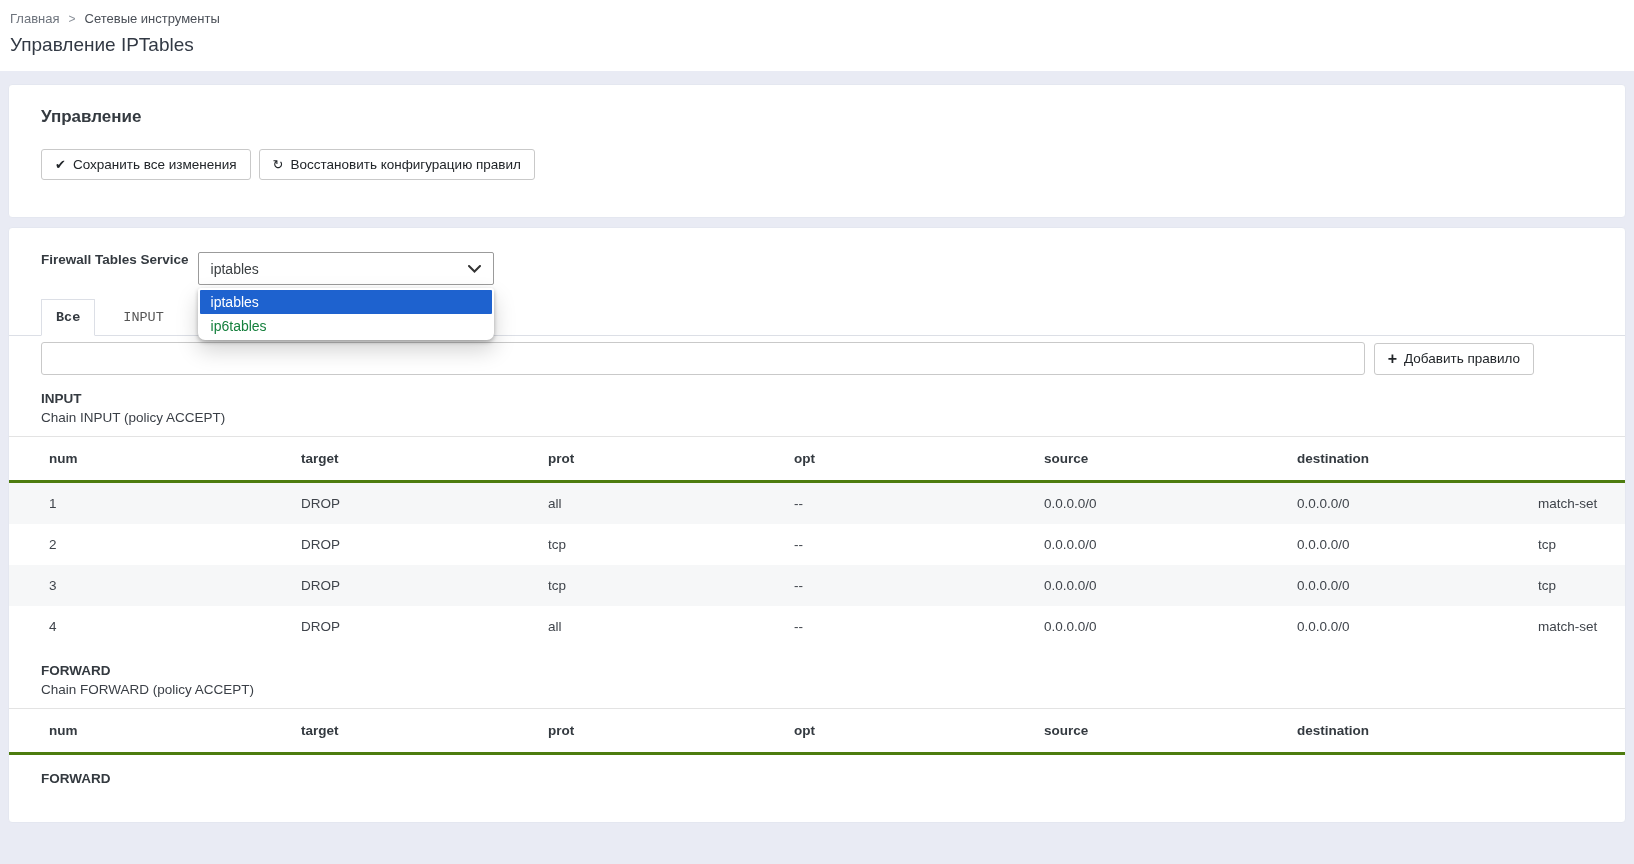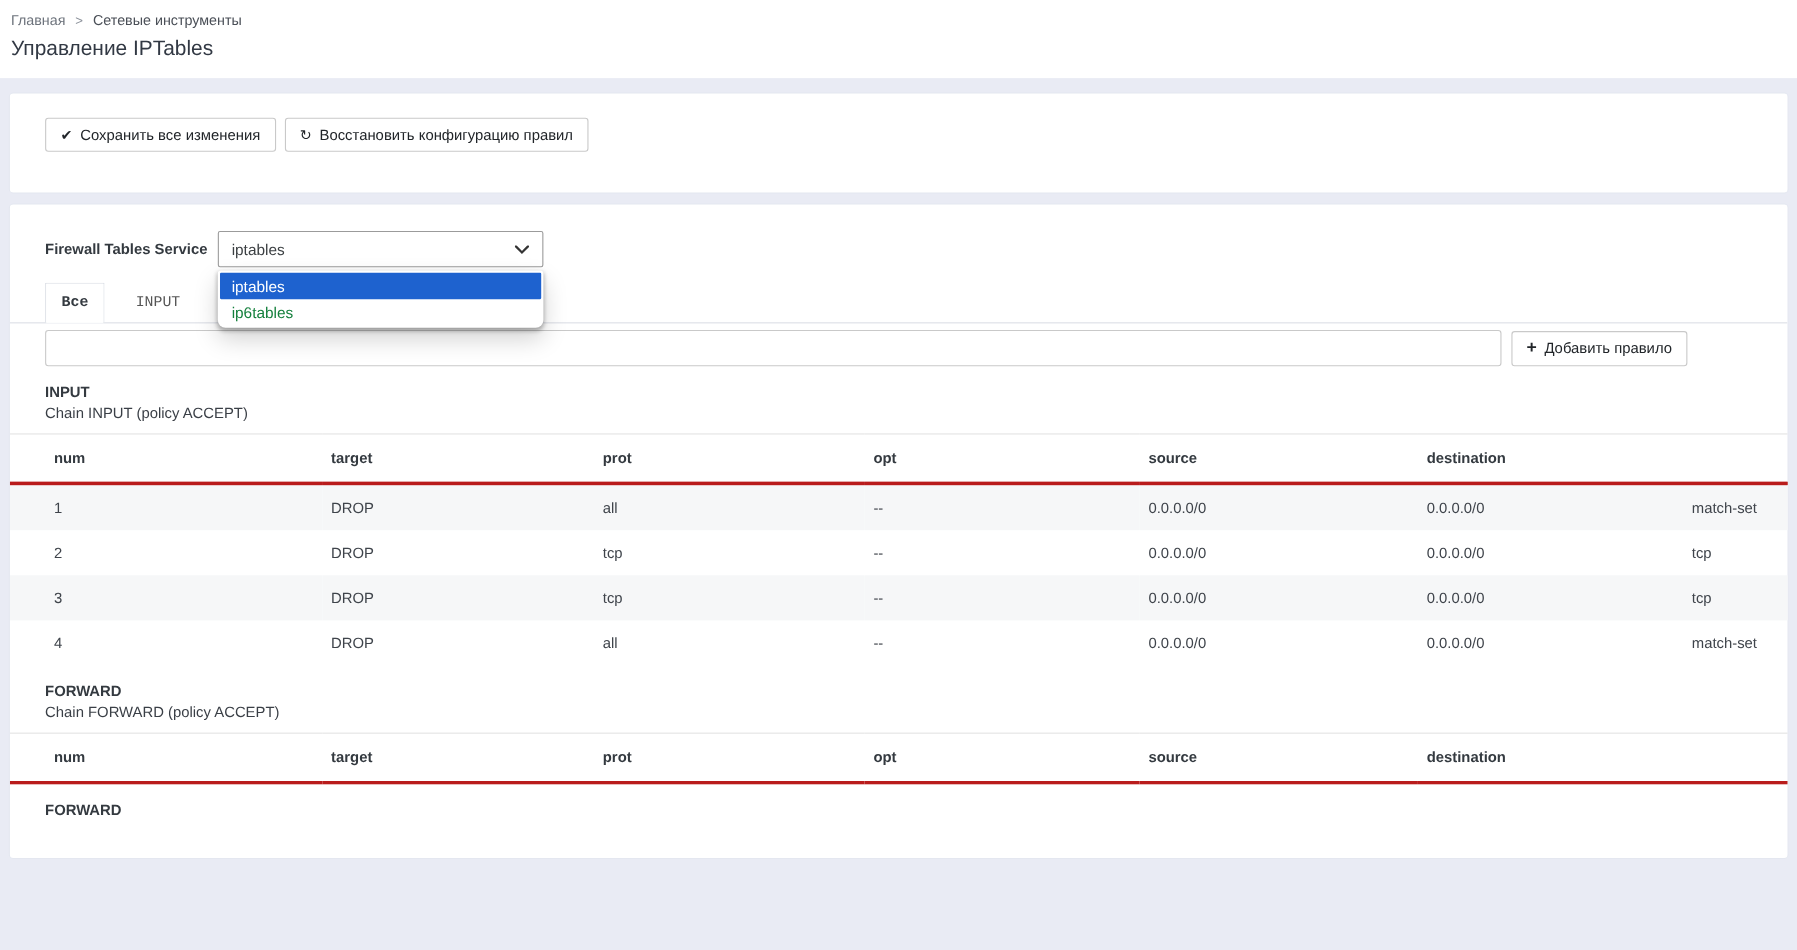--- a/index.html
+++ b/index.html
@@ -28,21 +28,21 @@
     background:#fff;border:1px solid #c9c9c9;border-radius:3px;
     padding:7px 13px;font-size:13.5px;color:#212529;cursor:pointer;
     font-family:"Liberation Sans",sans-serif;white-space:nowrap;
   }
   .btn .ico{font-size:13px;line-height:1}
   .btn-row{display:flex;gap:8px;align-items:center}
   .btn-row.second{margin-top:8px}
   .ctl-label{color:#3a3f46}
 
   
-  .service-row{display:flex;align-items:center;gap:9px}
+  .service-row{display:flex;gap:9px}
   .service-label{font-weight:bold;color:#343a40}
   .select-wrap{position:relative}
   .select-box{
     width:296px;height:33px;box-sizing:border-box;background:#fff;
     border:1px solid #9b9b9b;border-radius:2px;display:flex;align-items:center;
     justify-content:space-between;padding:0 12px;font-size:14px;color:#3c4043;cursor:pointer;
   }
   .dropdown{
     position:absolute;top:calc(100% + 3px);left:0;width:100%;box-sizing:border-box;
     background:#fff;border-radius:3px 3px 7px 7px;padding:2px;z-index:30;
@@ -70,39 +70,40 @@
   .btn-add .ico{font-weight:bold;font-size:16px}
 
   
   .chain{margin-top:16px}
   .chain-name{font-weight:bold;color:#343a40;line-height:1.25}
   .chain-sub{margin-top:2px;color:#3a3f46;line-height:1.25}
   .tblwrap{margin:9px -32px 0 -32px;}
   table.rules{border-collapse:collapse;table-layout:fixed;width:1821px;border-top:1px solid #e3e3e3}
   table.rules th{
     text-align:left;font-size:13.5px;font-weight:bold;color:#343a40;
-    padding:14px 8px;border-bottom:3px solid #b91c1c;
+    padding:14px 8px;border-bottom:3px solid #4d7c0f;
   }
   table.rules td{font-size:13.5px;color:#3f444b;padding:13px 8px;}
   table.rules th:first-child,table.rules td:first-child{padding-left:40px}
   table.rules tbody tr:nth-child(odd){background:#f6f7f8}
 </style>
 </head>
 <body>
 
 <div class="top">
   <div class="breadcrumb">
     <span class="crumb">Главная</span>
     <span class="sep">&gt;</span>
     <span class="crumb current">Сетевые инструменты</span>
   </div>
   <div class="page-title">Управление IPTables</div>
 </div>
 
 <div class="card card-mgmt">
+  <h2 class="section-title">Управление</h2>
   <div class="btn-row">
     <button class="btn">
       <span class="ico">✔</span>
       <span>Сохранить все изменения</span>
     </button>
     <button class="btn">
       <span class="ico">↻</span>
       <span>Восстановить конфигурацию правил</span>
     </button>
   </div>

